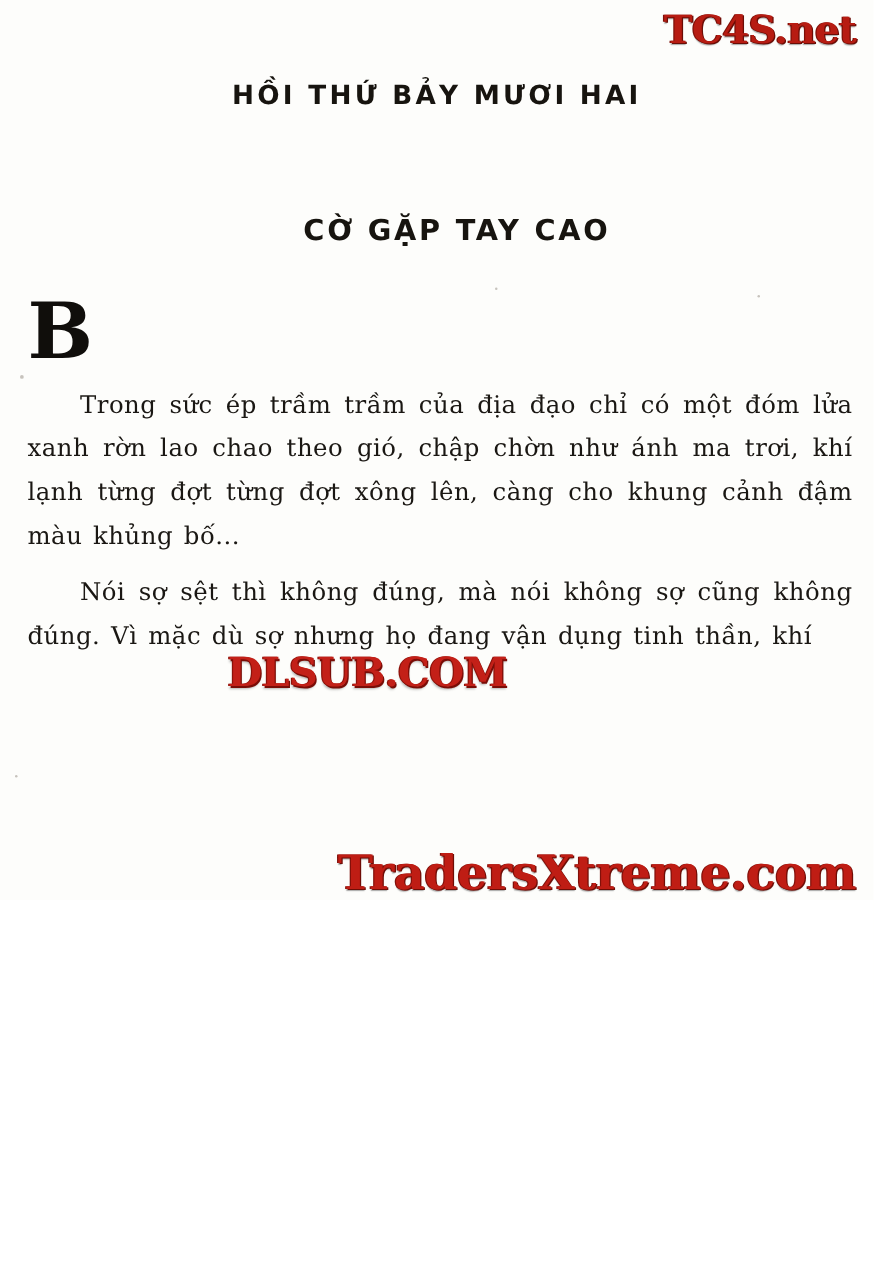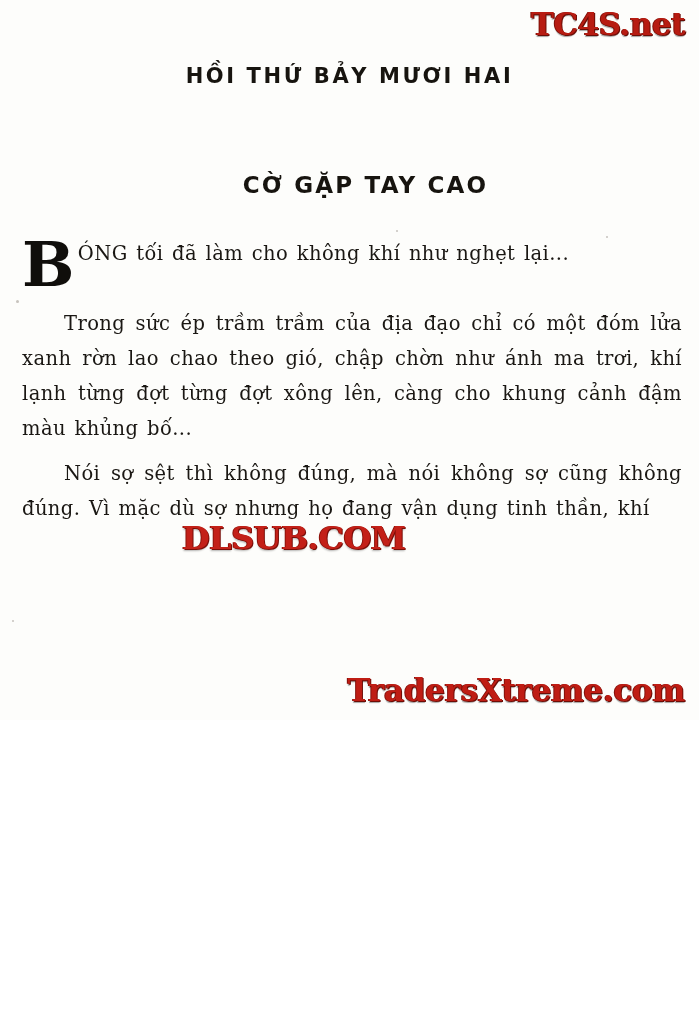--- a/index.html
+++ b/index.html
@@ -117,25 +117,25 @@
     right: 30px;
     font-family: "DejaVu Sans", sans-serif;
     font-size: 19px;
     letter-spacing: 1px;
     color: #737373;
   }
 
   
   .wm-bottom {
     position: absolute;
-    bottom: 12px;
+    bottom: 0;
     right: 14px;
     font-family: "DejaVu Serif", serif;
     font-weight: bold;
-    font-size: 31px;
+    font-size: 38px;
     letter-spacing: -0.3px;
     color: #bf1d14;
     text-shadow:
        1px 1px 0 #6f0d06,
       -1px 0 0 #82100a,
        0 2px 1px rgba(0,0,0,0.35);
   }
 
   
   .speck {
@@ -152,21 +152,21 @@
 
   <div class="wm-top">TC4S.net</div>
 
   <div class="chapter-number">HỒI THỨ BẢY MƯƠI HAI</div>
 
   <div class="chapter-title">CỜ GẶP TAY CAO</div>
 
   <div class="body-text">
 
     <p class="para first">
-      <span class="dropcap">B</span><span>ÓNG tối đã làm cho không khí như nghẹt lại...</span>
+      <span class="dropcap">B</span>
     </p>
 
     <p class="para indent">Trong sức ép trầm trầm của địa đạo chỉ có một đóm lửa xanh rờn lao chao theo gió, chập chờn như ánh ma trơi, khí lạnh từng đợt từng đợt xông lên, càng cho khung cảnh đậm màu khủng bố...</p>
 
 
 
 
     <p class="para indent">Nói sợ sệt thì không đúng, mà nói không sợ cũng không đúng. Vì mặc dù sợ nhưng họ đang vận dụng tinh thần, khí</p>
   </div>
 

